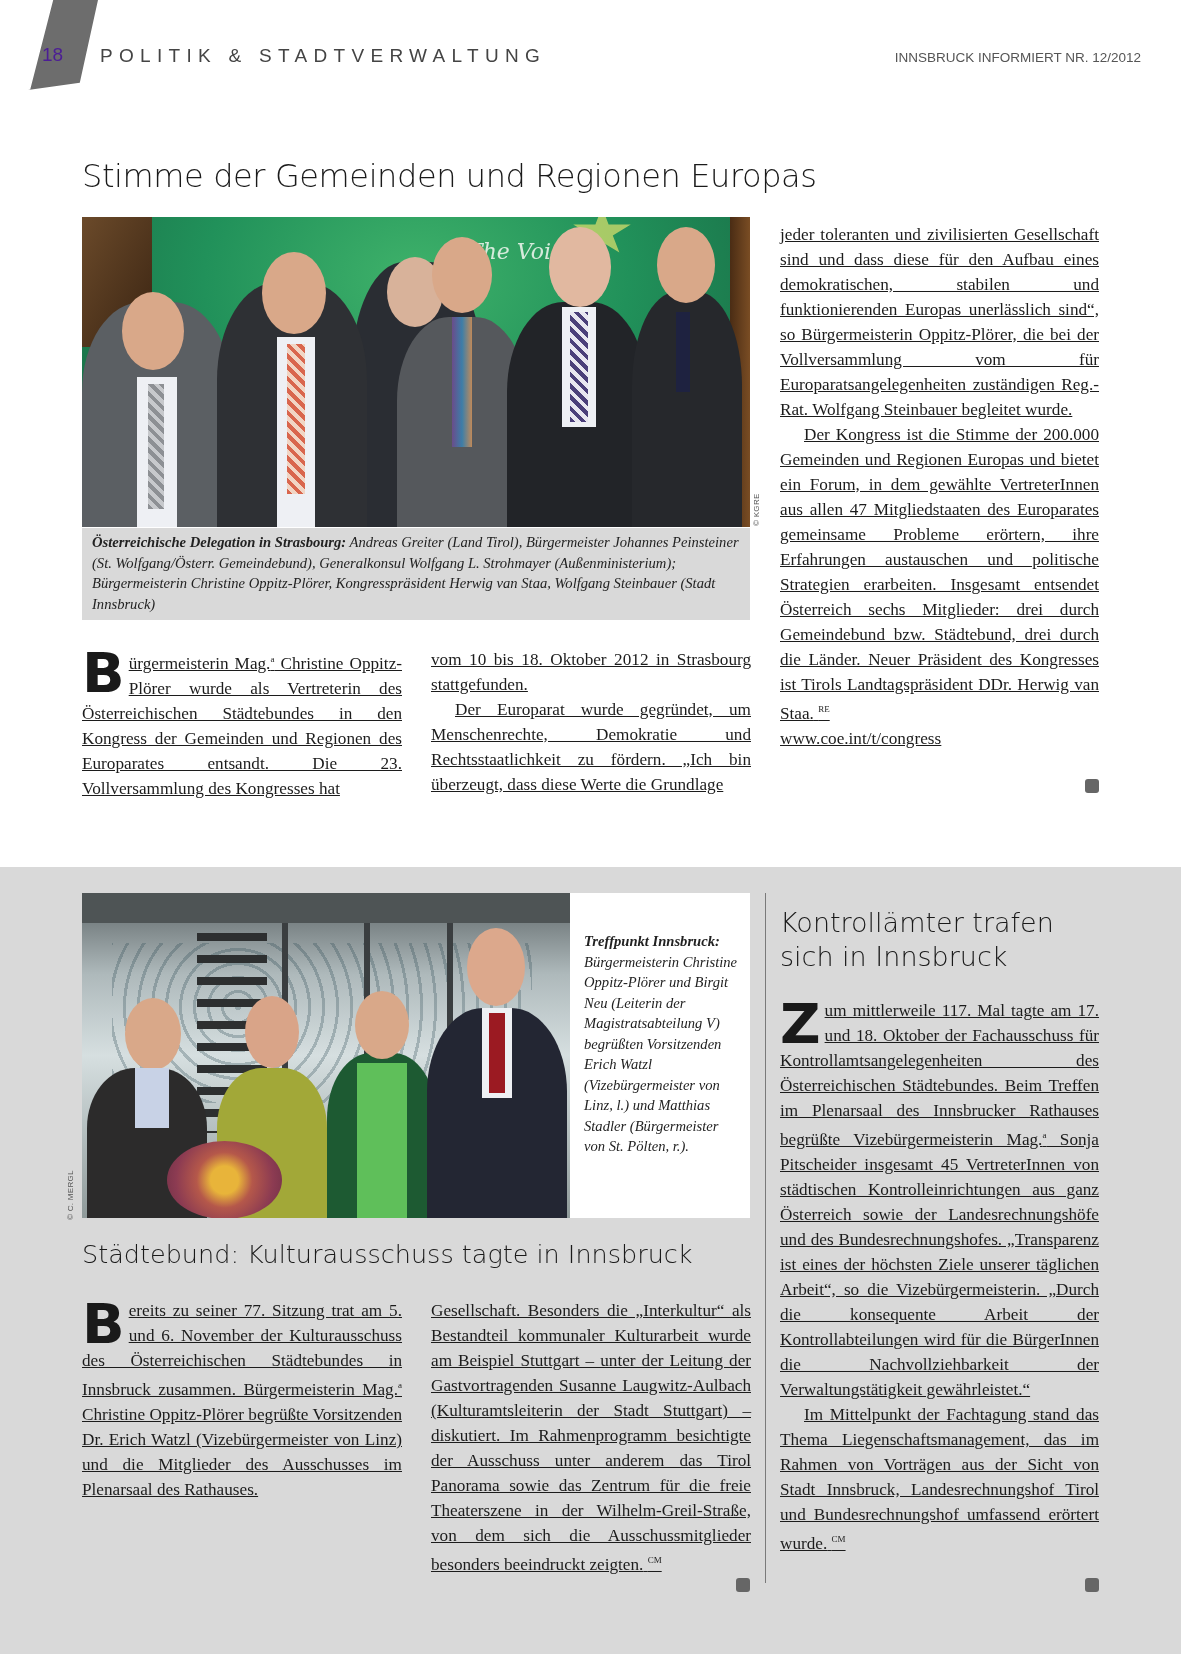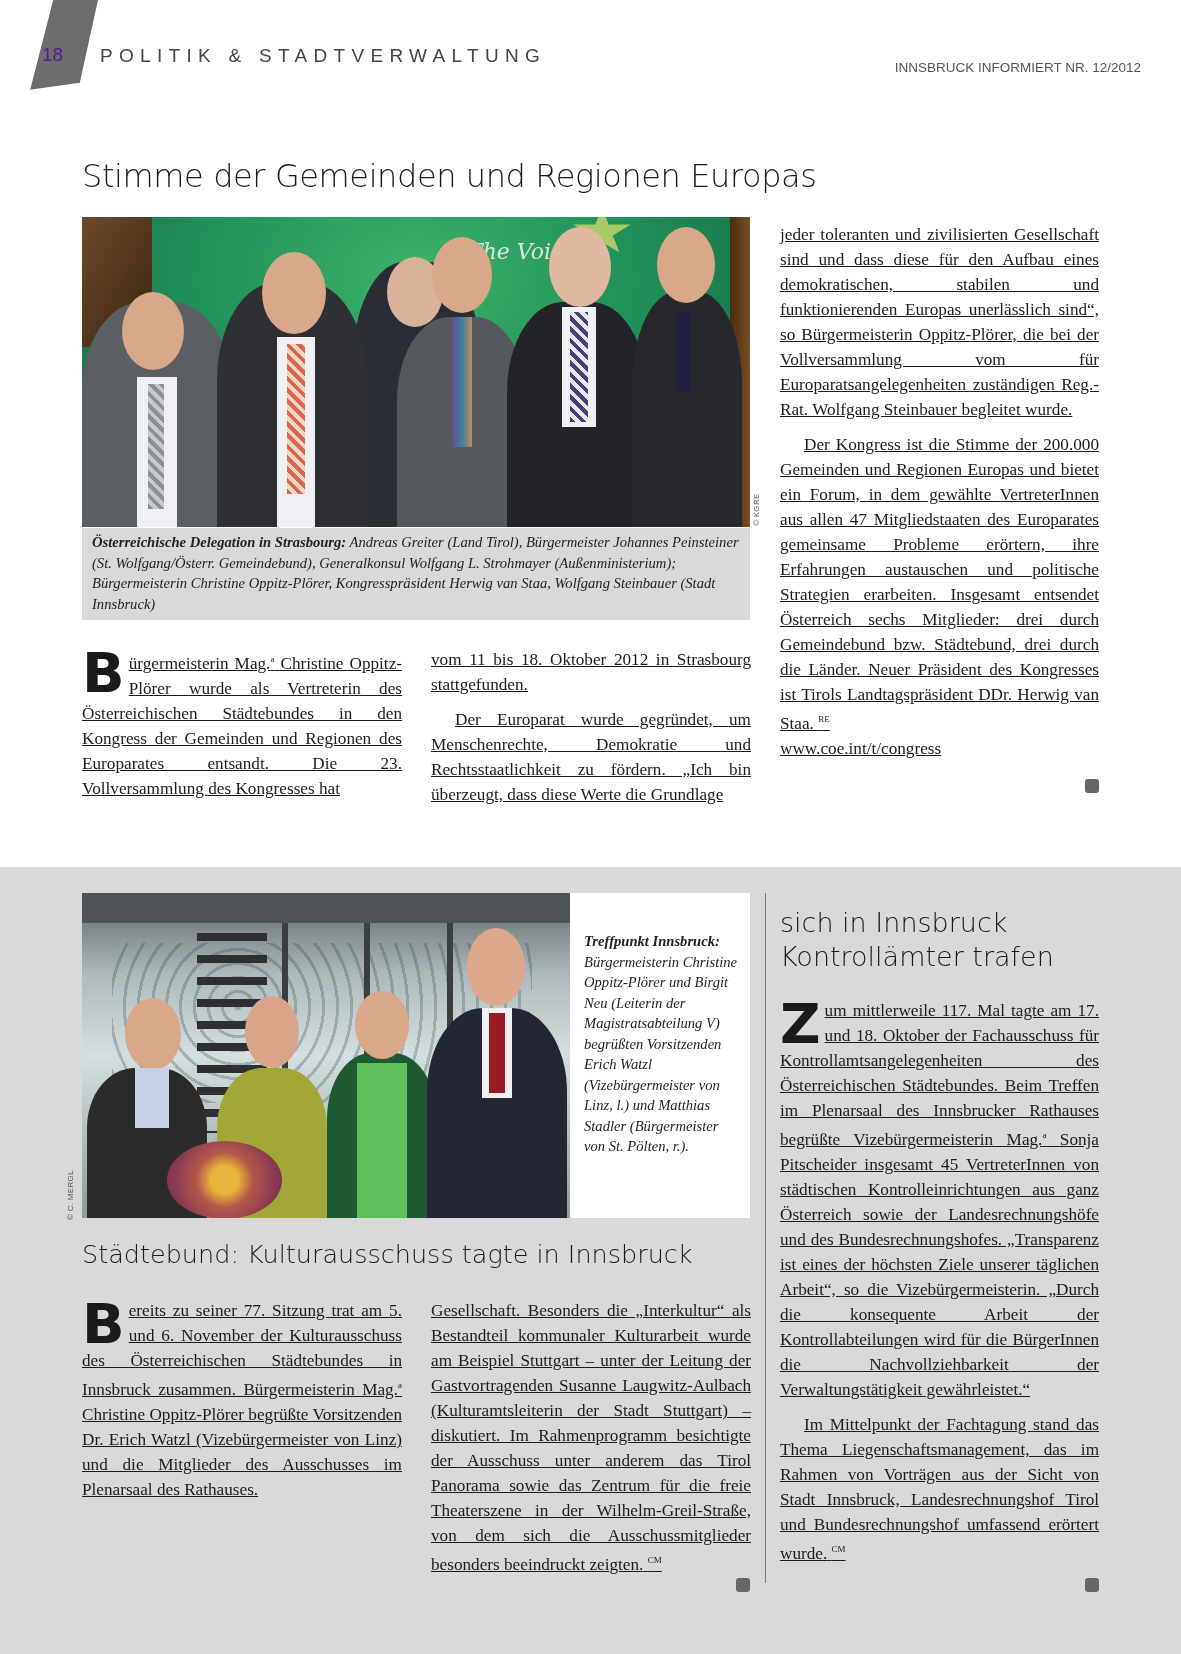--- a/index.html
+++ b/index.html
@@ -21,21 +21,21 @@
     position: absolute; left: 42px; top: 44px; color: #4c1d95;
     font-family: "Liberation Sans", "DejaVu Sans", sans-serif; font-size: 19px;
   }
   .section-title {
     position: absolute; left: 100px; top: 45px; color: #444;
     font-family: "Liberation Sans", "DejaVu Sans", sans-serif; font-size: 19px;
     letter-spacing: 6.3px;
   }
   .issue-label {
     position: absolute; right: 40px; top: 50px; color: #555;
-    font-family: "Liberation Sans", "DejaVu Sans", sans-serif; font-size: 13.5px; margin-top: 10px;
+    font-family: "Liberation Sans", "DejaVu Sans", sans-serif; font-size: 13.5px;
   }
 
   
   .headline {
     font-family: "DejaVu Sans", "Liberation Sans", sans-serif; font-weight: 300;
     color: #1a1a1a; margin: 0; line-height: 1.15;
   }
   .h-main { left: 82px; top: 158px; font-size: 32px; letter-spacing: -0.4px; }
 
   
@@ -80,21 +80,21 @@
     font-size: 8px; color: #555; transform-origin: left top; transform: rotate(-90deg); white-space: nowrap;
     letter-spacing: .3px;
   }
 
   
   .col {
     position: absolute; font-size: 17.2px; line-height: 25px; text-align: justify;
     hyphens: manual; color: #1c1c1c; text-decoration: underline;
   }
   .col p { margin: 0; }
-  .col p.indent { text-indent: 24px; margin-top: 10px; }
+  .col p.indent { text-indent: 24px; }
   .dropcap {
     float: left; font-family: "DejaVu Sans", "Liberation Sans", sans-serif; font-weight: bold;
     font-size: 56px; line-height: 44px; margin: 4px 4px 0 0; color: #1a1a1a;
   }
   .sup { font-size: 9px; vertical-align: 7px; }
   .link { text-decoration: underline; color: #1c1c1c; cursor: pointer; }
   .end-mark { position: absolute; width: 14px; height: 14px; background: #666; border-radius: 3px; }
 
   
   .gray-section { position: absolute; left: 0; top: 867px; width: 1181px; height: 787px; background: #d9d9d9; }
@@ -147,21 +147,21 @@
 
 <div class="caption-box caption1">
   <span class="caption-lead">Österreichische Delegation in Strasbourg:</span><span> Andreas Greiter (Land Tirol), Bürgermeister Johannes Peinsteiner (St. Wolfgang/Österr. Gemeindebund), Generalkonsul Wolfgang L. Strohmayer (Außenministerium); Bürgermeisterin Christine Oppitz-Plörer, Kongresspräsident Herwig van Staa, Wolfgang Steinbauer (Stadt Innsbruck)</span>
 </div>
 
 <div class="col" style="left:82px;top:647px;width:320px;">
   <p><span class="dropcap">B</span><span>ürgermeisterin Mag.</span><span class="sup">a</span><span> Christine Oppitz-Plörer wurde als Vertreterin des Österreichischen Städtebundes in den Kongress der Gemeinden und Regionen des Europarates entsandt. Die 23. Vollversammlung des Kongresses hat</span></p>
 </div>
 
 <div class="col" style="left:431px;top:647px;width:320px;">
-  <p>vom 11 bis 18. Oktober 2012 in Strasbourg stattgefunden.</p>
+  <p>vom 10 bis 18. Oktober 2012 in Strasbourg stattgefunden.</p>
   <p class="indent">Der Europarat wurde gegründet, um Menschenrechte, Demokratie und Rechtsstaatlichkeit zu fördern. „Ich bin überzeugt, dass diese Werte die Grundlage</p>
 </div>
 
 <div class="col" style="left:780px;top:222px;width:319px;">
   <p>jeder toleranten und zivilisierten Gesellschaft sind und dass diese für den Aufbau eines demokratischen, stabilen und funktionierenden Europas unerlässlich sind“, so Bürgermeisterin Oppitz-Plörer, die bei der Vollversammlung vom für Europaratsangelegenheiten zuständigen Reg.-Rat. Wolfgang Steinbauer begleitet wurde.</p>
   <p class="indent"><span>Der Kongress ist die Stimme der 200.000 Gemeinden und Regionen Europas und bietet ein Forum, in dem gewählte VertreterInnen aus allen 47 Mitgliedstaaten des Europarates gemeinsame Probleme erörtern, ihre Erfahrungen austauschen und politische Strategien erarbeiten. Insgesamt entsendet Österreich sechs Mitglieder: drei durch Gemeindebund bzw. Städtebund, drei durch die Länder. Neuer Präsident des Kongresses ist Tirols Landtagspräsident DDr. Herwig van Staa.</span> <span class="sup">RE</span></p>
   <p style=""><span class="link">www.coe.int/t/congress</span></p>
 </div>
 <div class="end-mark" style="left:1085px;top:779px;"></div>
 
@@ -204,21 +204,21 @@
 <div class="col" style="left:82px;top:1298px;width:320px;">
   <p><span class="dropcap">B</span><span>ereits zu seiner 77. Sitzung trat am 5. und 6. November der Kulturausschuss des Österreichischen Städtebundes in Innsbruck zusammen. Bürgermeisterin Mag.</span><span class="sup">a</span><span> Christine Oppitz-Plörer begrüßte Vorsitzenden Dr. Erich Watzl (Vizebürgermeister von Linz) und die Mitglieder des Ausschusses im Plenarsaal des Rathauses.</span></p>
 </div>
 
 <div class="col" style="left:431px;top:1298px;width:320px;">
   <p><span>Gesellschaft. Besonders die „Interkultur“ als Bestandteil kommunaler Kulturarbeit wurde am Beispiel Stuttgart – unter der Leitung der Gastvortragenden Susanne Laugwitz-Aulbach (Kulturamtsleiterin der Stadt Stuttgart) – diskutiert. Im Rahmenprogramm besichtigte der Ausschuss unter anderem das Tirol Panorama sowie das Zentrum für die freie Theaterszene in der Wilhelm-Greil-Straße, von dem sich die Ausschussmitglieder besonders beeindruckt zeigten.</span> <span class="sup">CM</span></p>
 </div>
 <div class="end-mark" style="left:736px;top:1578px;"></div>
 
 <div class="abs headline" style="left:780px;top:906px;font-size:27px;line-height:34px;">
+  <div>Kontrollämter trafen</div>
   <div>sich in Innsbruck</div>
-  <div>Kontrollämter trafen</div>
 </div>
 
 <div class="col" style="left:780px;top:998px;width:319px;">
   <p><span class="dropcap">Z</span><span>um mittlerweile 117. Mal tagte am 17. und 18. Oktober der Fachausschuss für Kontrollamtsangelegenheiten des Österreichischen Städtebundes. Beim Treffen im Plenarsaal des Innsbrucker Rathauses begrüßte Vizebürgermeisterin Mag.</span><span class="sup">a</span><span> Sonja Pitscheider insgesamt 45 VertreterInnen von städtischen Kontrolleinrichtungen aus ganz Österreich sowie der Landesrechnungshöfe und des Bundesrechnungshofes. „Transparenz ist eines der höchsten Ziele unserer täglichen Arbeit“, so die Vizebürgermeisterin. „Durch die konsequente Arbeit der Kontrollabteilungen wird für die BürgerInnen die Nachvollziehbarkeit der Verwaltungstätigkeit gewährleistet.“</span></p>
   <p class="indent"><span>Im Mittelpunkt der Fachtagung stand das Thema Liegenschaftsmanagement, das im Rahmen von Vorträgen aus der Sicht von Stadt Innsbruck, Landesrechnungshof Tirol und Bundesrechnungshof umfassend erörtert wurde.</span> <span class="sup">CM</span></p>
 </div>
 <div class="end-mark" style="left:1085px;top:1578px;"></div>
 
 </body></html>

